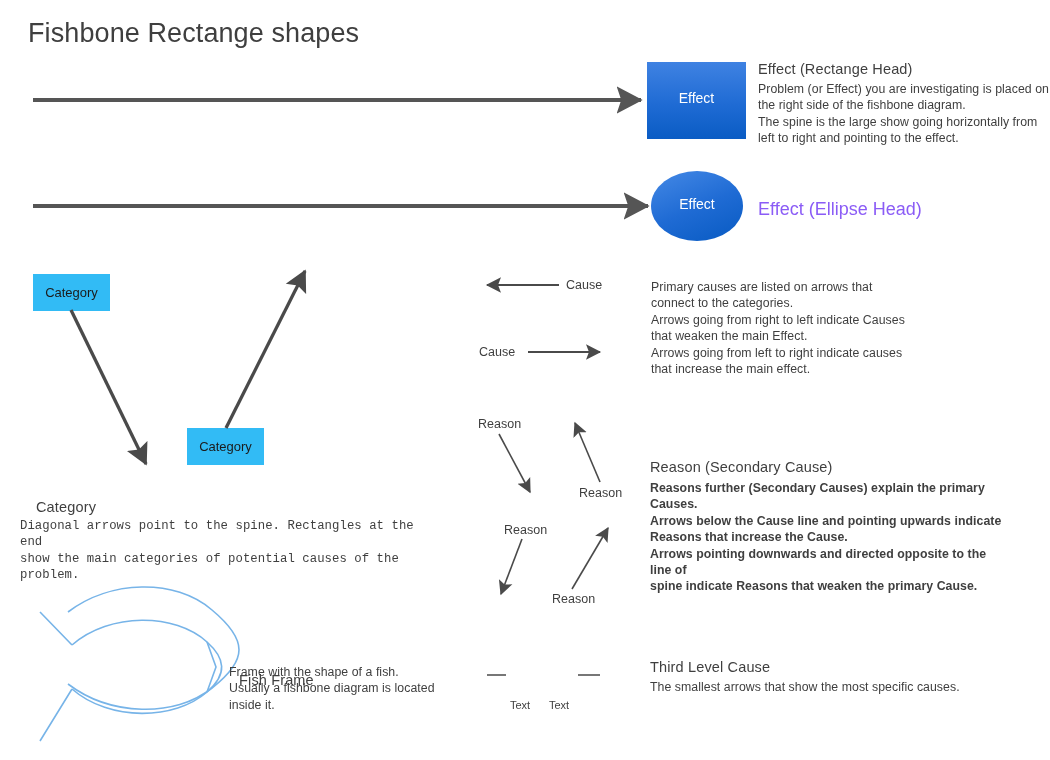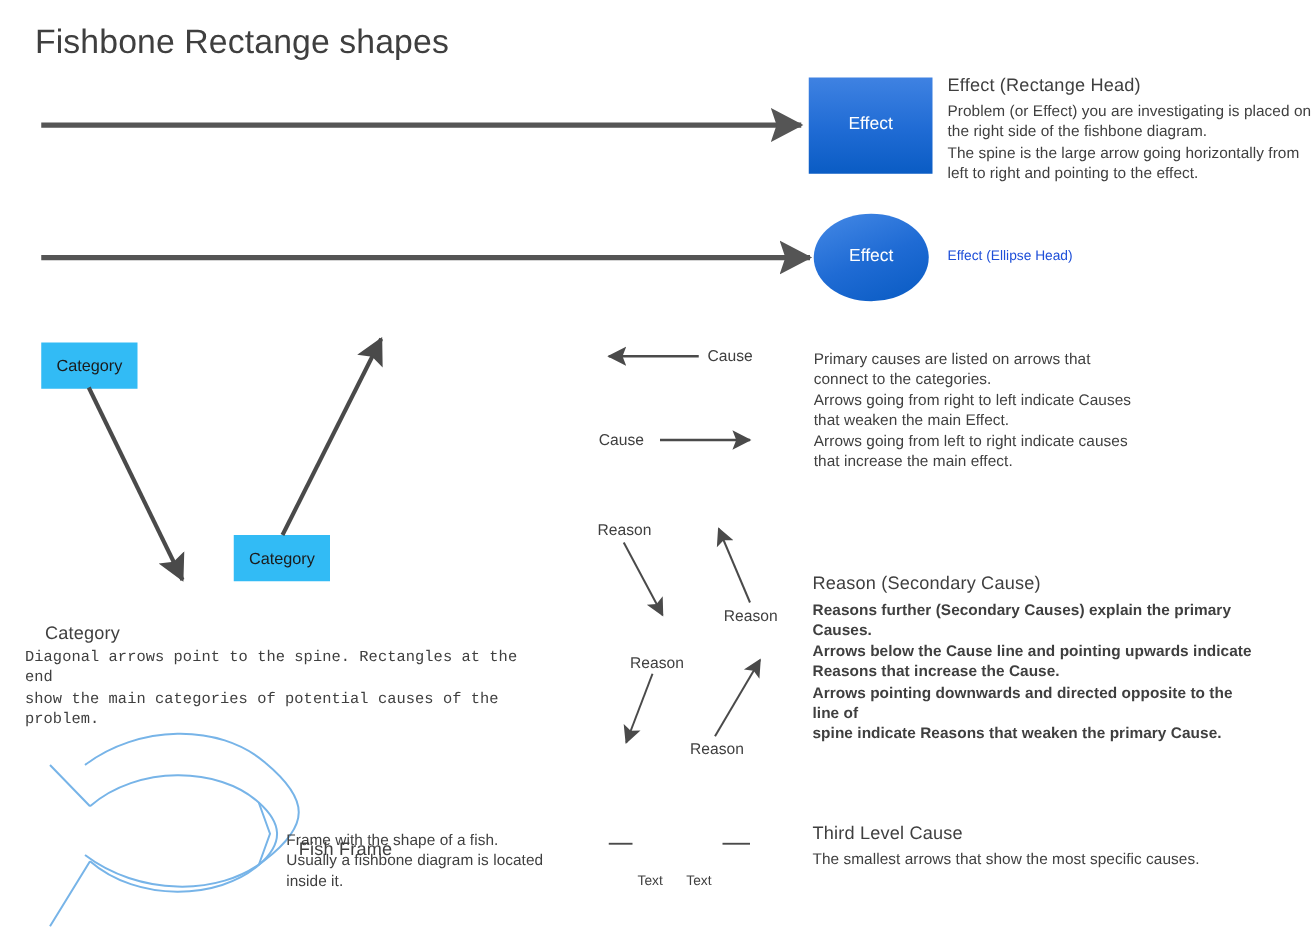--- a/index.html
+++ b/index.html
@@ -54,22 +54,22 @@
     letter-spacing: 0.15px;
   }
   .ann-body {
     font-size: 12.3px;
     color: #3f3f3f;
     line-height: 16.4px;
     white-space: pre-line;
     letter-spacing: 0.05px;
   }
   .ann-single {
-    font-size: 11px;
-    color: #1d4ed8;
+    font-size: 18px;
+    color: #8b5cf6;
     white-space: nowrap;
   }
 
   
   .diag-label {
     font-size: 12.5px;
     color: #3f3f3f;
     white-space: nowrap;
   }
   .tiny-label {
@@ -146,21 +146,21 @@
   <line x1="578" y1="675" x2="600" y2="675" stroke="#4a4a4a" stroke-width="1.5"></line>
 </svg>
 
 <div class="abs" id="page-title">Fishbone Rectange shapes</div>
 
 <div class="abs shape-label" style="left:647px; top:90px; width:99px; text-align:center;">Effect</div>
 
 <div class="abs ann-head" style="left:758px; top:61px;">Effect (Rectange Head)</div>
 <div class="abs ann-body" style="left:758px; top:81px; width:292px;">Problem (or Effect) you are investigating is placed on
 the right side of the fishbone diagram.
-The spine is the large arrow going horizontally from
+The spine is the large show going horizontally from
 left to right and pointing to the effect.</div>
 
 <div class="abs shape-label" style="left:651px; top:196px; width:92px; text-align:center;">Effect</div>
 
 <div class="abs ann-single" style="left:758px; top:199px;">Effect (Ellipse Head)</div>
 
 <div class="abs cat-label" style="left:33px; top:285px; width:77px; text-align:center;">Category</div>
 <div class="abs cat-label" style="left:187px; top:439px; width:77px; text-align:center;">Category</div>
 
 <div class="abs ann-head" style="left:36px; top:499px;">Category</div>

